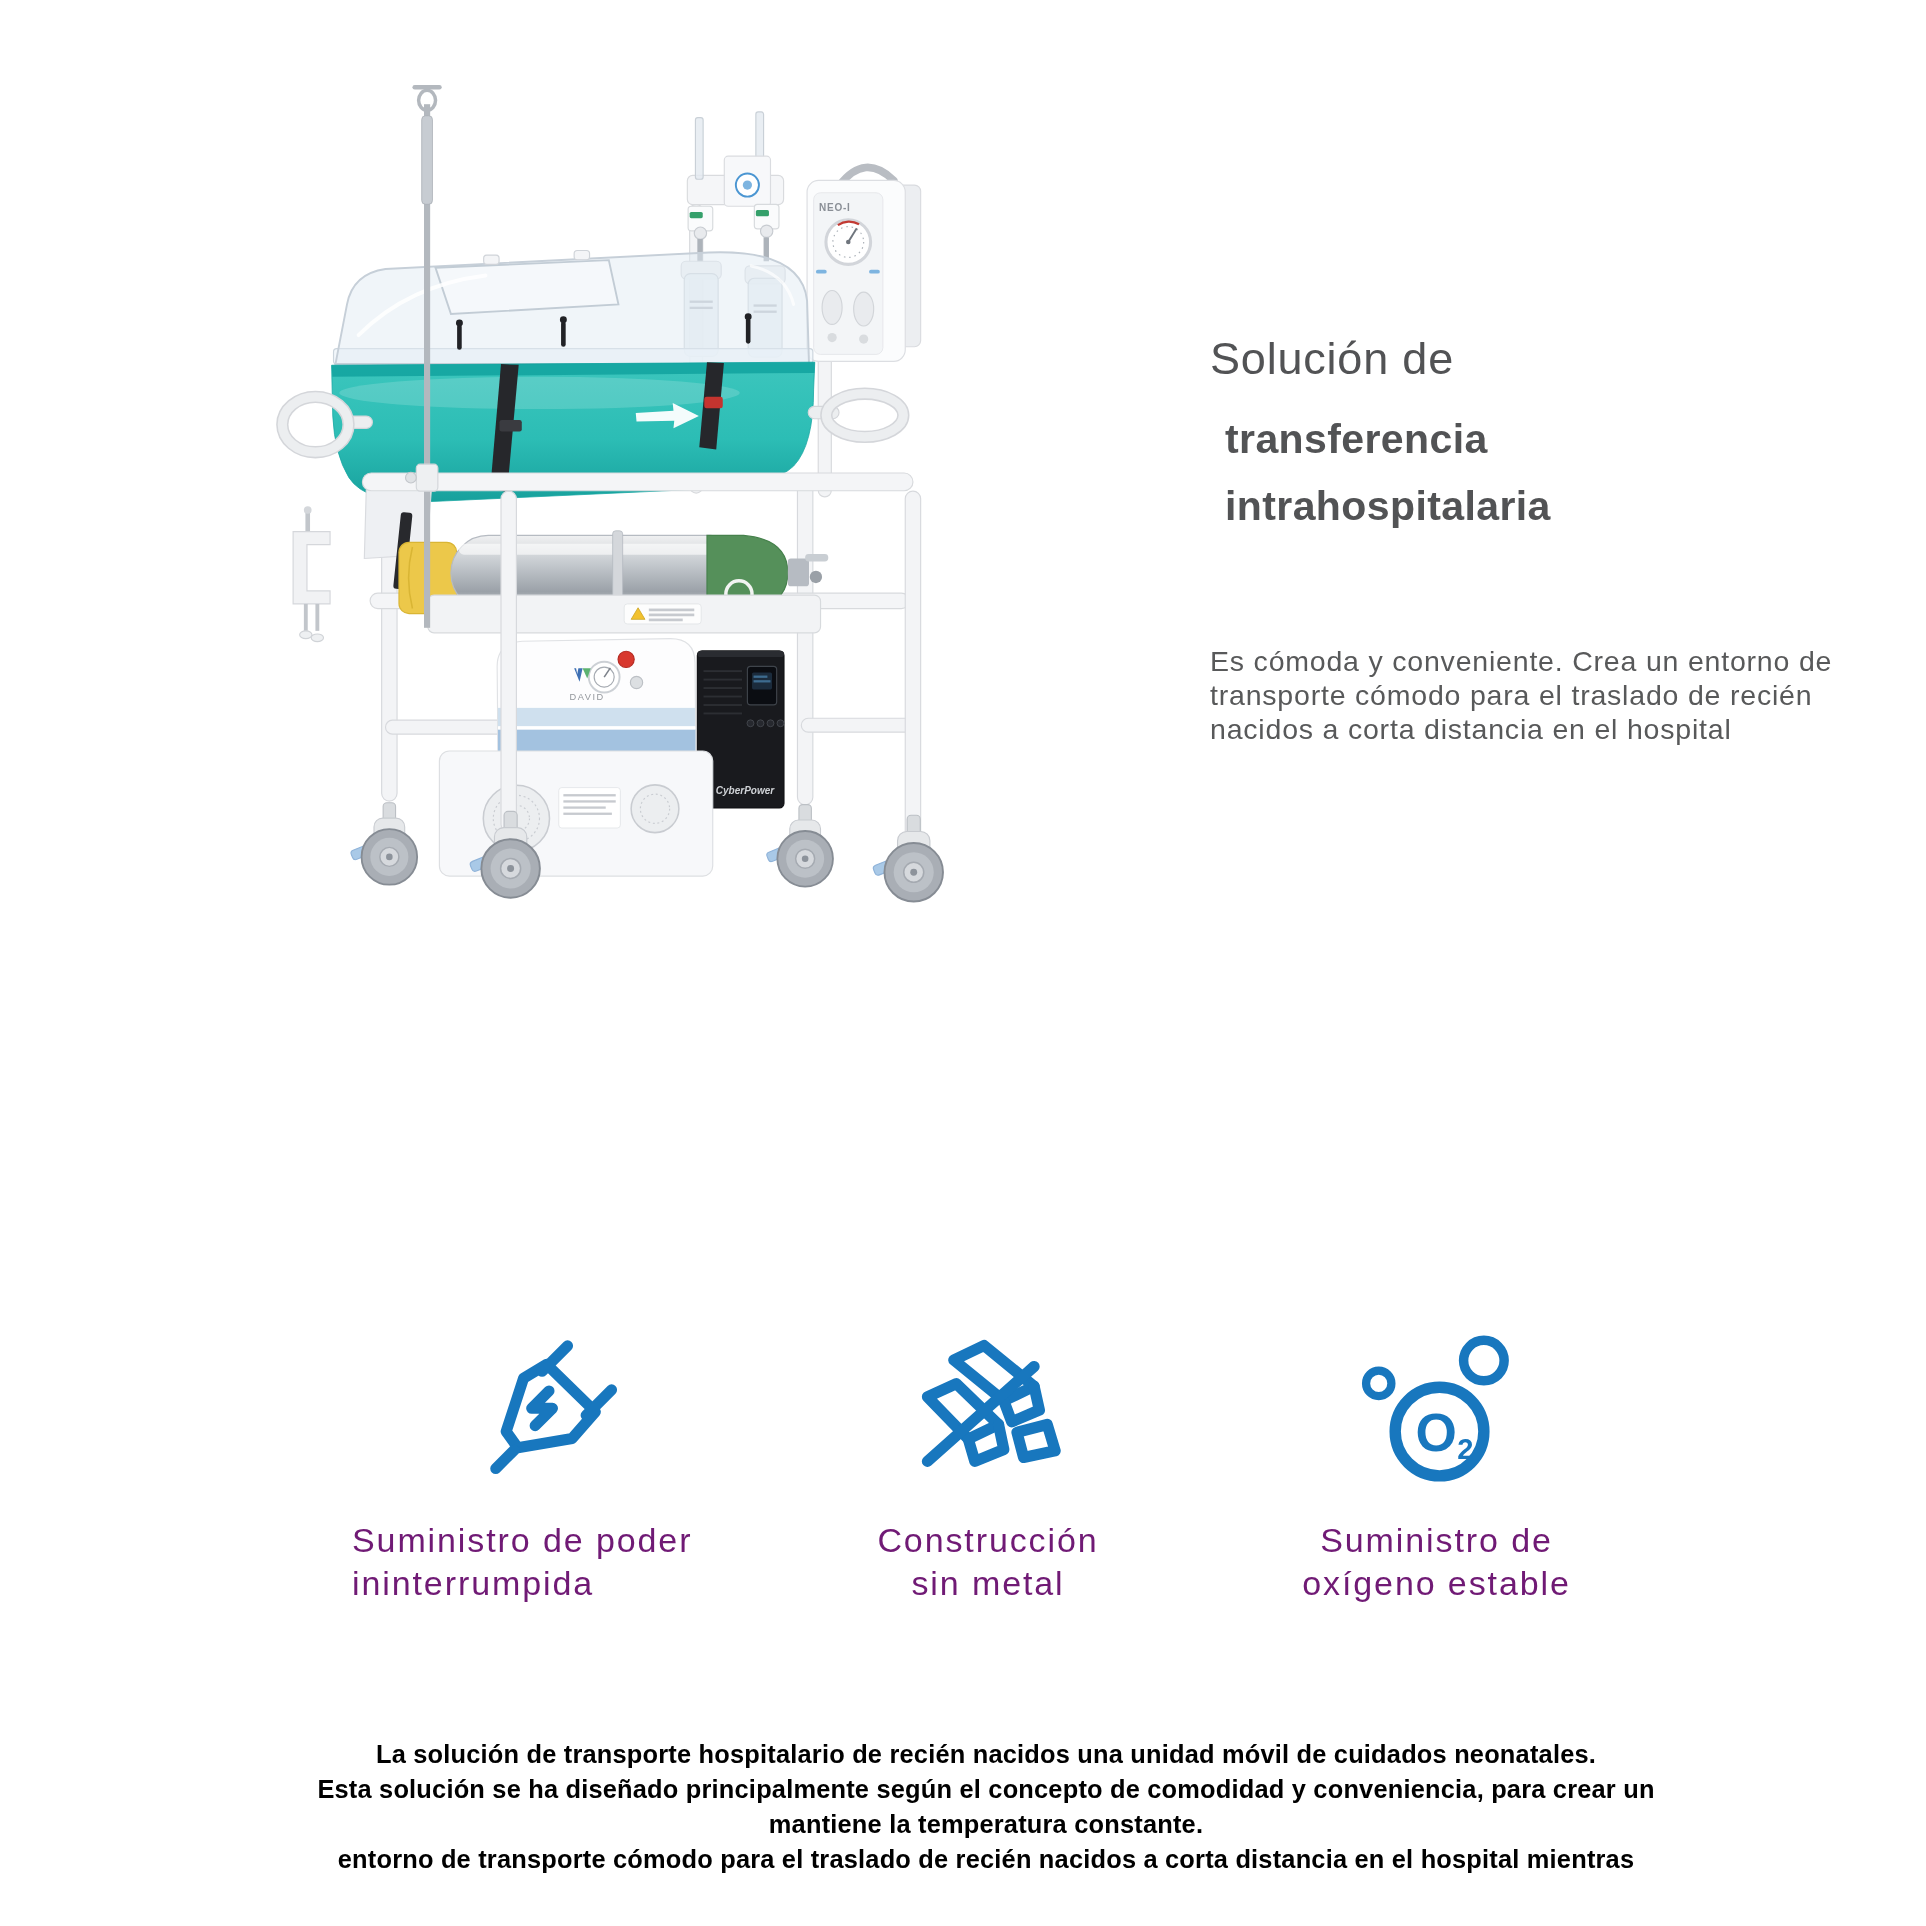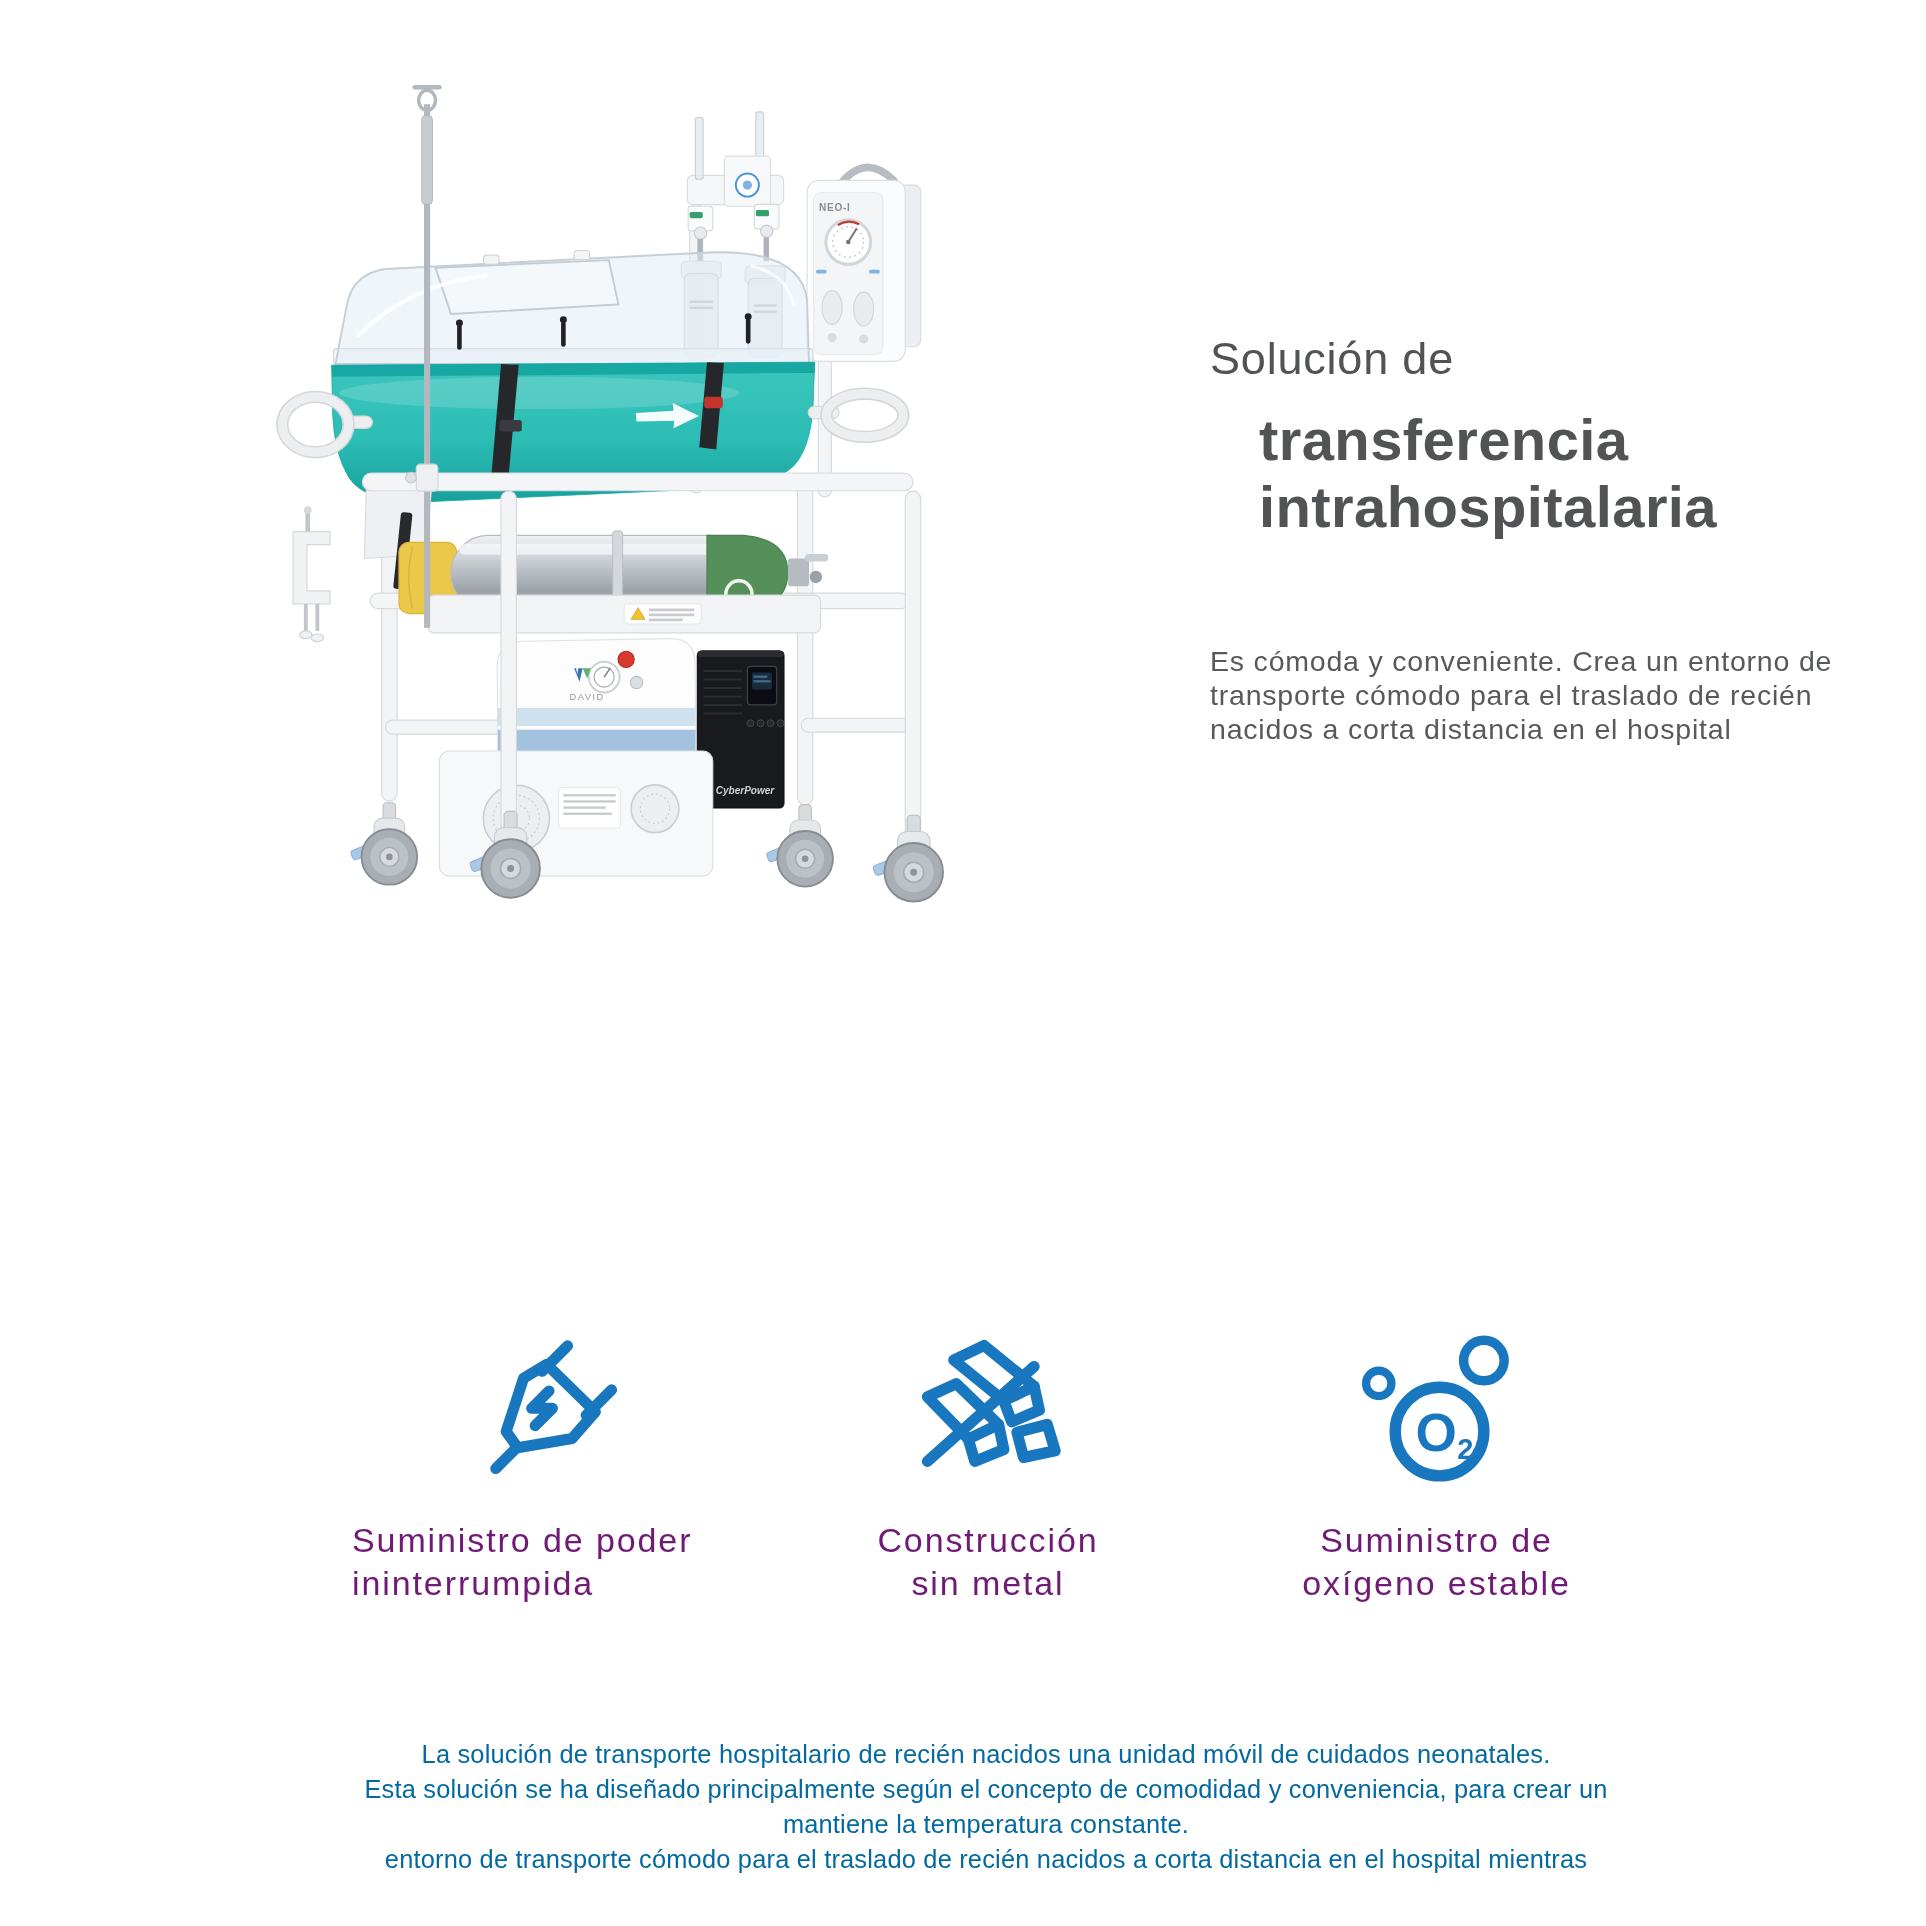--- a/index.html
+++ b/index.html
@@ -5,40 +5,40 @@
   html,body{margin:0;padding:0;background:#ffffff;}
   .page{position:relative;width:1972px;height:2029px;background:#ffffff;overflow:hidden;
         font-family:"Liberation Sans","DejaVu Sans",sans-serif;color:#58595A;}
 
   
   .product{position:absolute;left:270px;top:58px;width:693px;height:847px;}
 
   
   .eyebrow{position:absolute;left:1210px;top:336px;font-size:45px;line-height:46px;
            letter-spacing:0.8px;color:#525355;font-weight:400;}
-  .title{position:absolute;left:1259px;top:406px;font-size:58px;line-height:67px;
+  .title{position:absolute;left:1225px;top:406px;font-size:41px;line-height:67px;
          font-weight:700;letter-spacing:0.4px;color:#525355;}
   .intro{position:absolute;left:1210px;top:644px;font-size:28.5px;line-height:34px;
          letter-spacing:0.8px;color:#58595A;}
 
   
   .feature{position:absolute;top:1325px;height:347px;}
   .feature .icon-wrap{height:169px;display:flex;align-items:center;justify-content:center;}
   .feature-label{margin-top:25.4px;font-size:34px;font-weight:400;line-height:43px;
                  letter-spacing:1.9px;color:#701a75;}
   .f1{left:352px;width:401px;}
   .f1 .feature-label{text-align:left;}
   .f2{left:826px;width:324px;}
   .f2 .feature-label{text-align:center;}
   .f3{left:1273px;width:327px;}
   .f3 .feature-label{text-align:center;}
 
   
   .footer{position:absolute;left:254px;top:1737px;width:1464px;text-align:center;
-          font-size:25.4px;font-weight:400;line-height:35px;color:#0369a1;letter-spacing:0.2px;}
+          font-size:25.4px;font-weight:700;line-height:35px;color:#000000;letter-spacing:0.2px;}
 </style>
 </head>
 <body>
 
 <div class="page">
 
   <svg class="product" viewBox="0 0 1800 2200">
     <defs>
       <linearGradient id="teal" x1="0" y1="0" x2="0" y2="1">
         <stop offset="0" stop-color="#3CC6BD"></stop>

